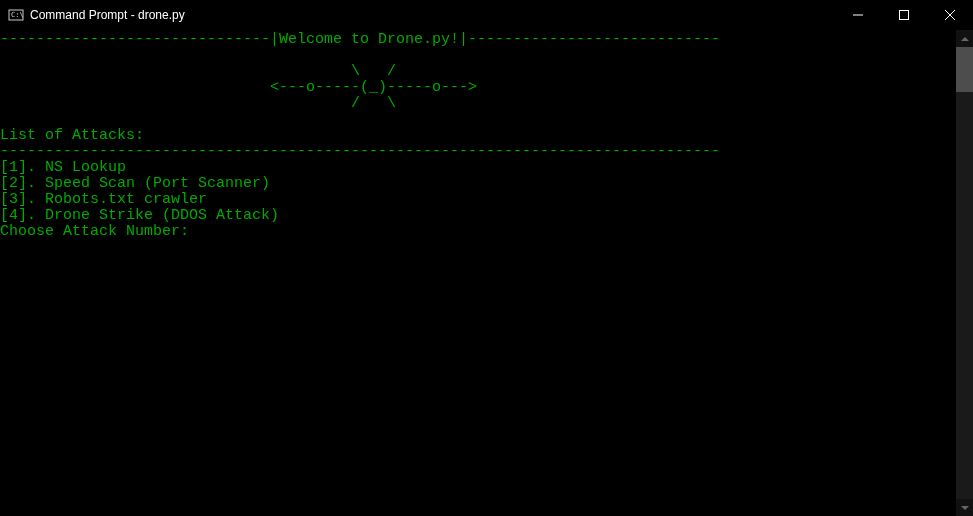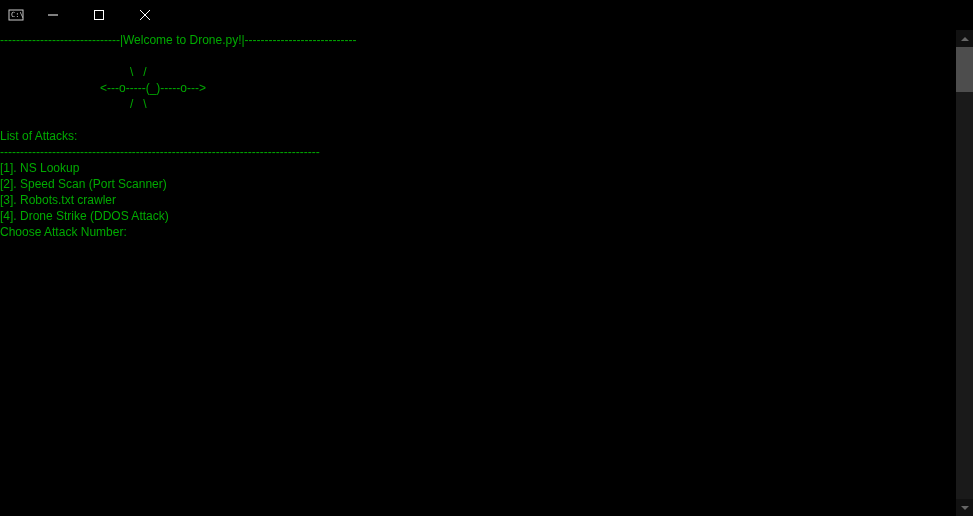--- a/index.html
+++ b/index.html
@@ -56,24 +56,24 @@
       background: #000;
     }
     .terminal-content {
       position: absolute;
       left: 0;
       top: 0;
       right: 17px;
       bottom: 0;
       padding: 2px 0 0 0;
       color: #00aa00;
-      font-size: 12px;
+      font-size: 15px;
       line-height: 16px;
       white-space: pre;
-      font-family: Liberation Sans, sans-serif;
+      font-family: Liberation Mono, monospace;
     }
     .scrollbar {
       position: absolute;
       right: 0;
       top: 0;
       width: 17px;
       height: 100%;
       background: #1a1a1a;
     }
     .scrollbar-up, .scrollbar-down {
@@ -103,20 +103,21 @@
 </head>
 <body>
 
 <div class="titlebar">
   <span class="titlebar-icon">
     <svg width="16" height="16" viewBox="0 0 16 16">
       <rect x="1" y="3" width="14" height="10" fill="none" stroke="#ccc" stroke-width="1"></rect>
       <text x="3" y="10" font-size="7" fill="#ccc" font-family="monospace">C:\</text>
     </svg>
   </span>
+  <span class="titlebar-title">Command Prompt - drone.py</span>
   <div class="window-controls">
     <div class="window-btn">
       <svg width="10" height="10" viewBox="0 0 10 10">
           <line x1="0" y1="5" x2="10" y2="5" stroke="#fff" stroke-width="1"></line>
         </svg>
     </div>
     <div class="window-btn">
       <svg width="10" height="10" viewBox="0 0 10 10">
           <rect x="0.5" y="0.5" width="9" height="9" fill="none" stroke="#fff" stroke-width="1"></rect>
         </svg>

